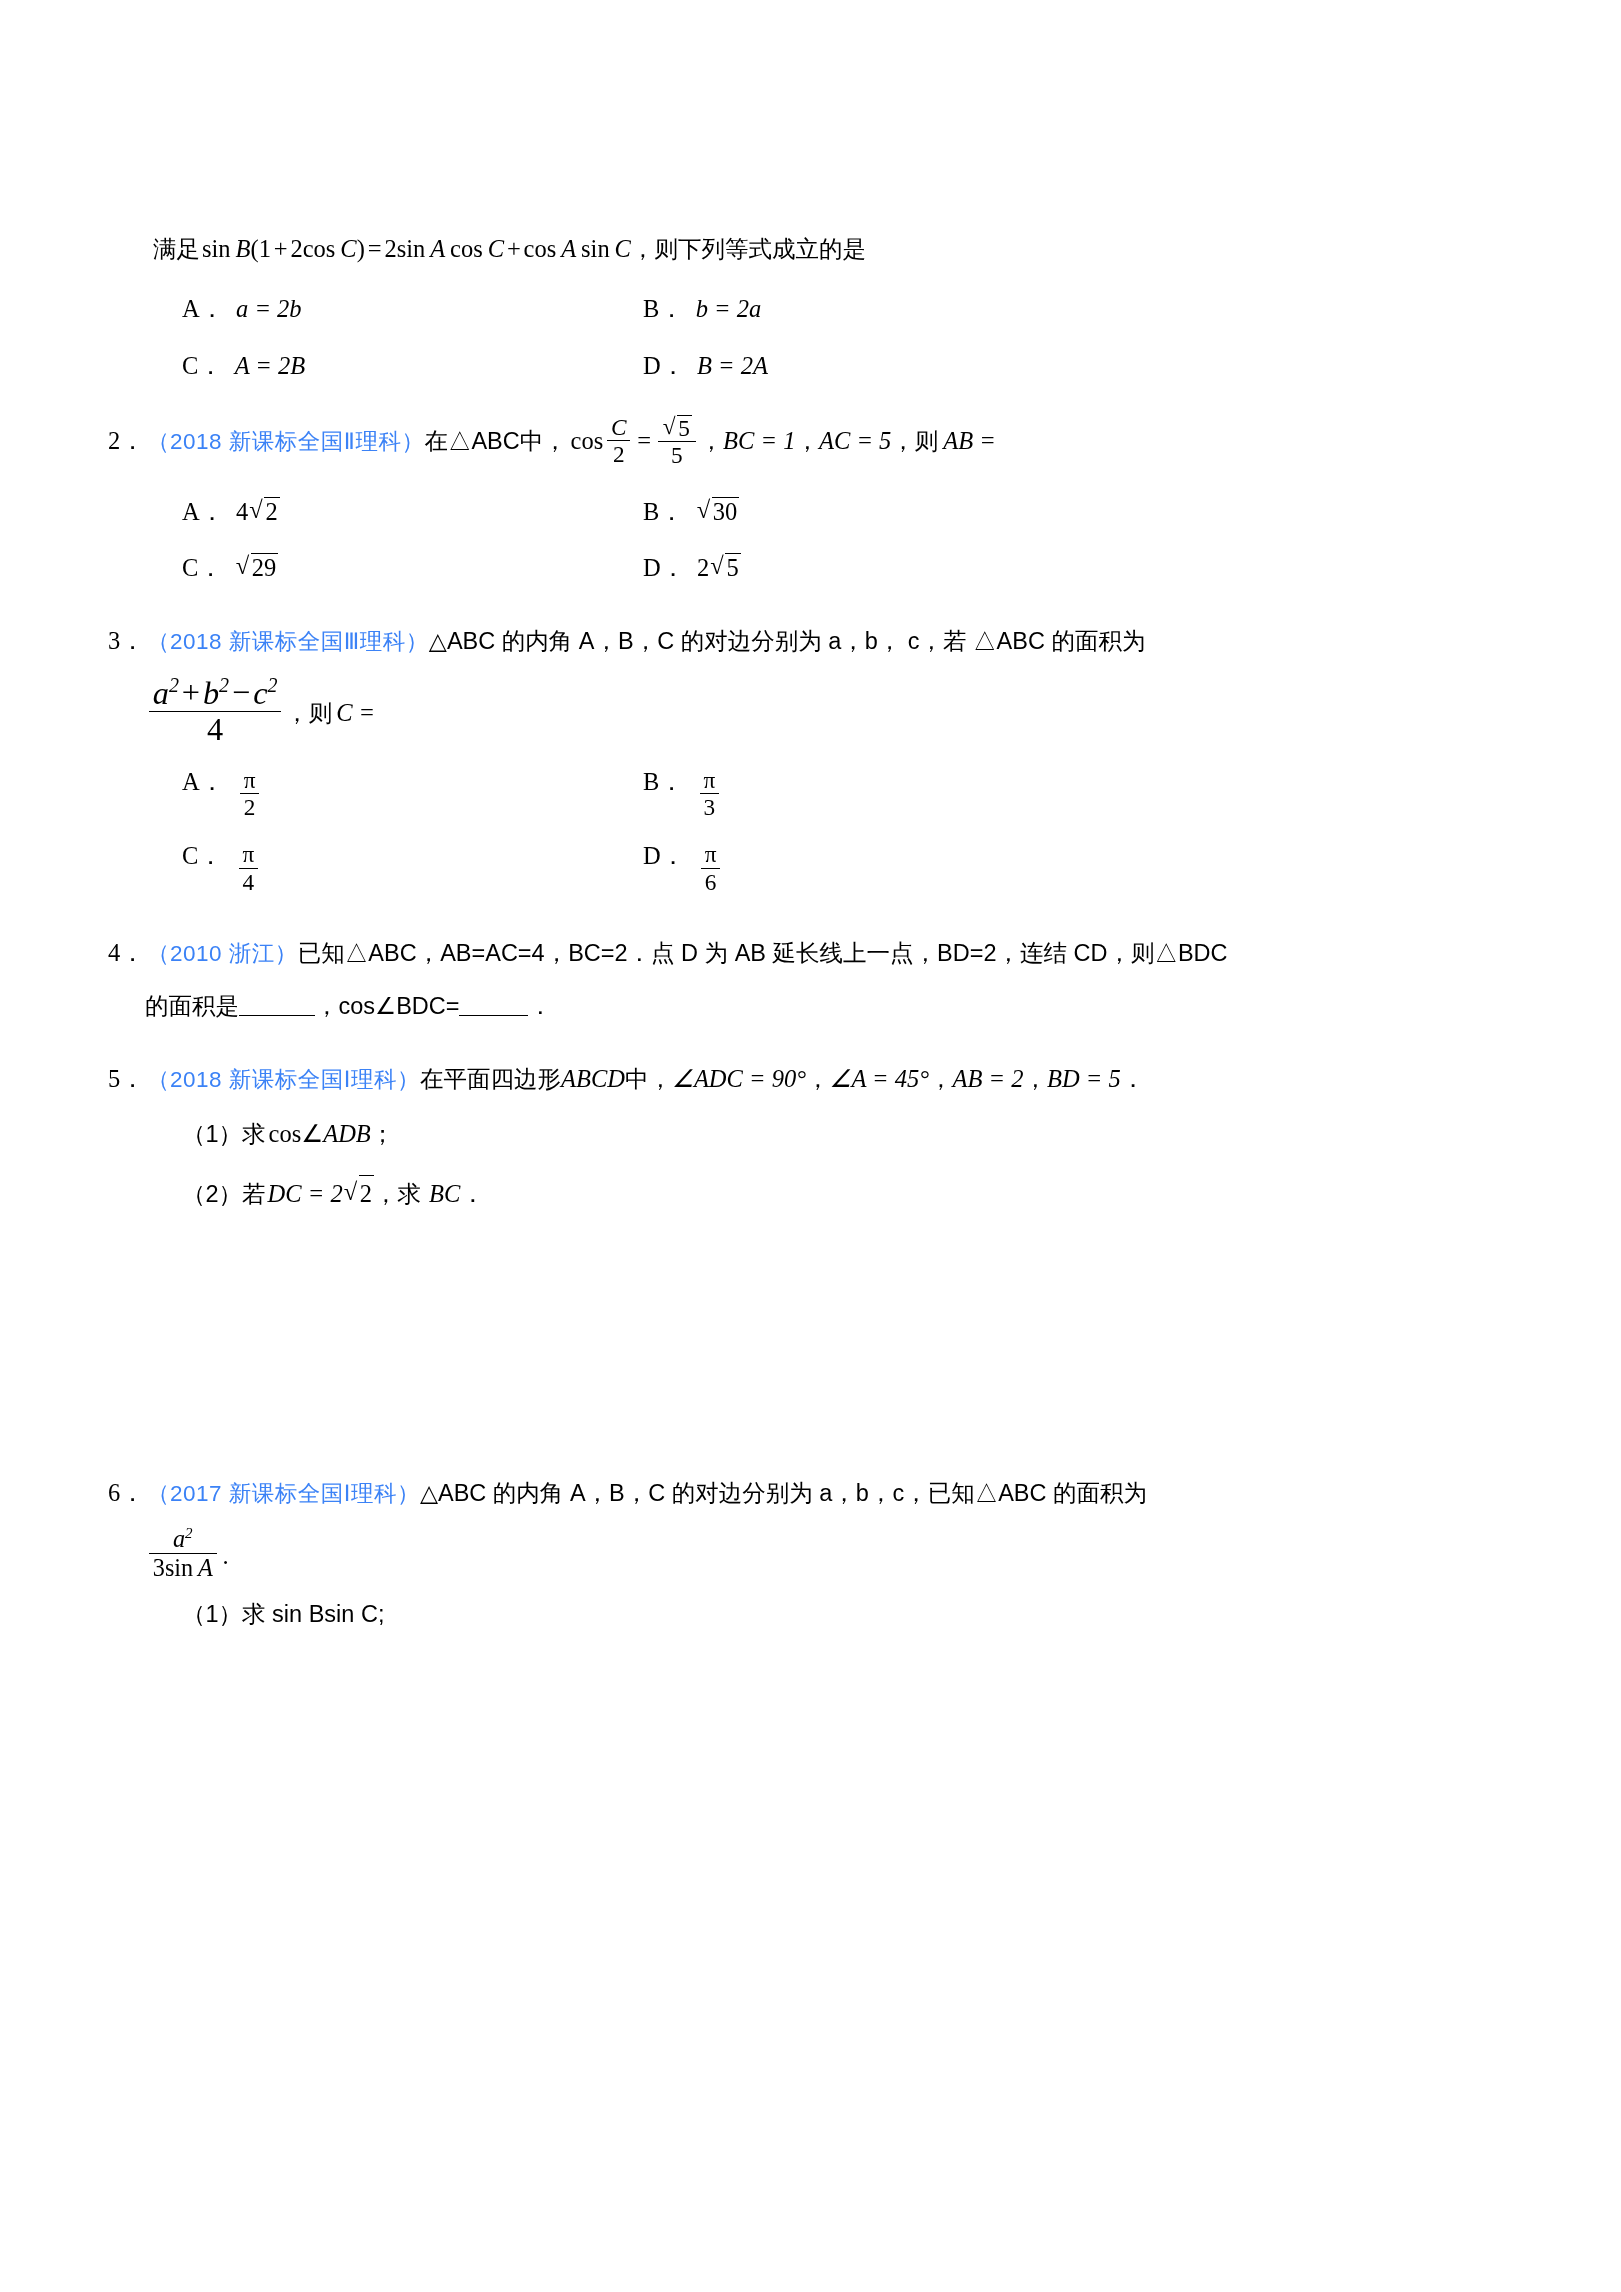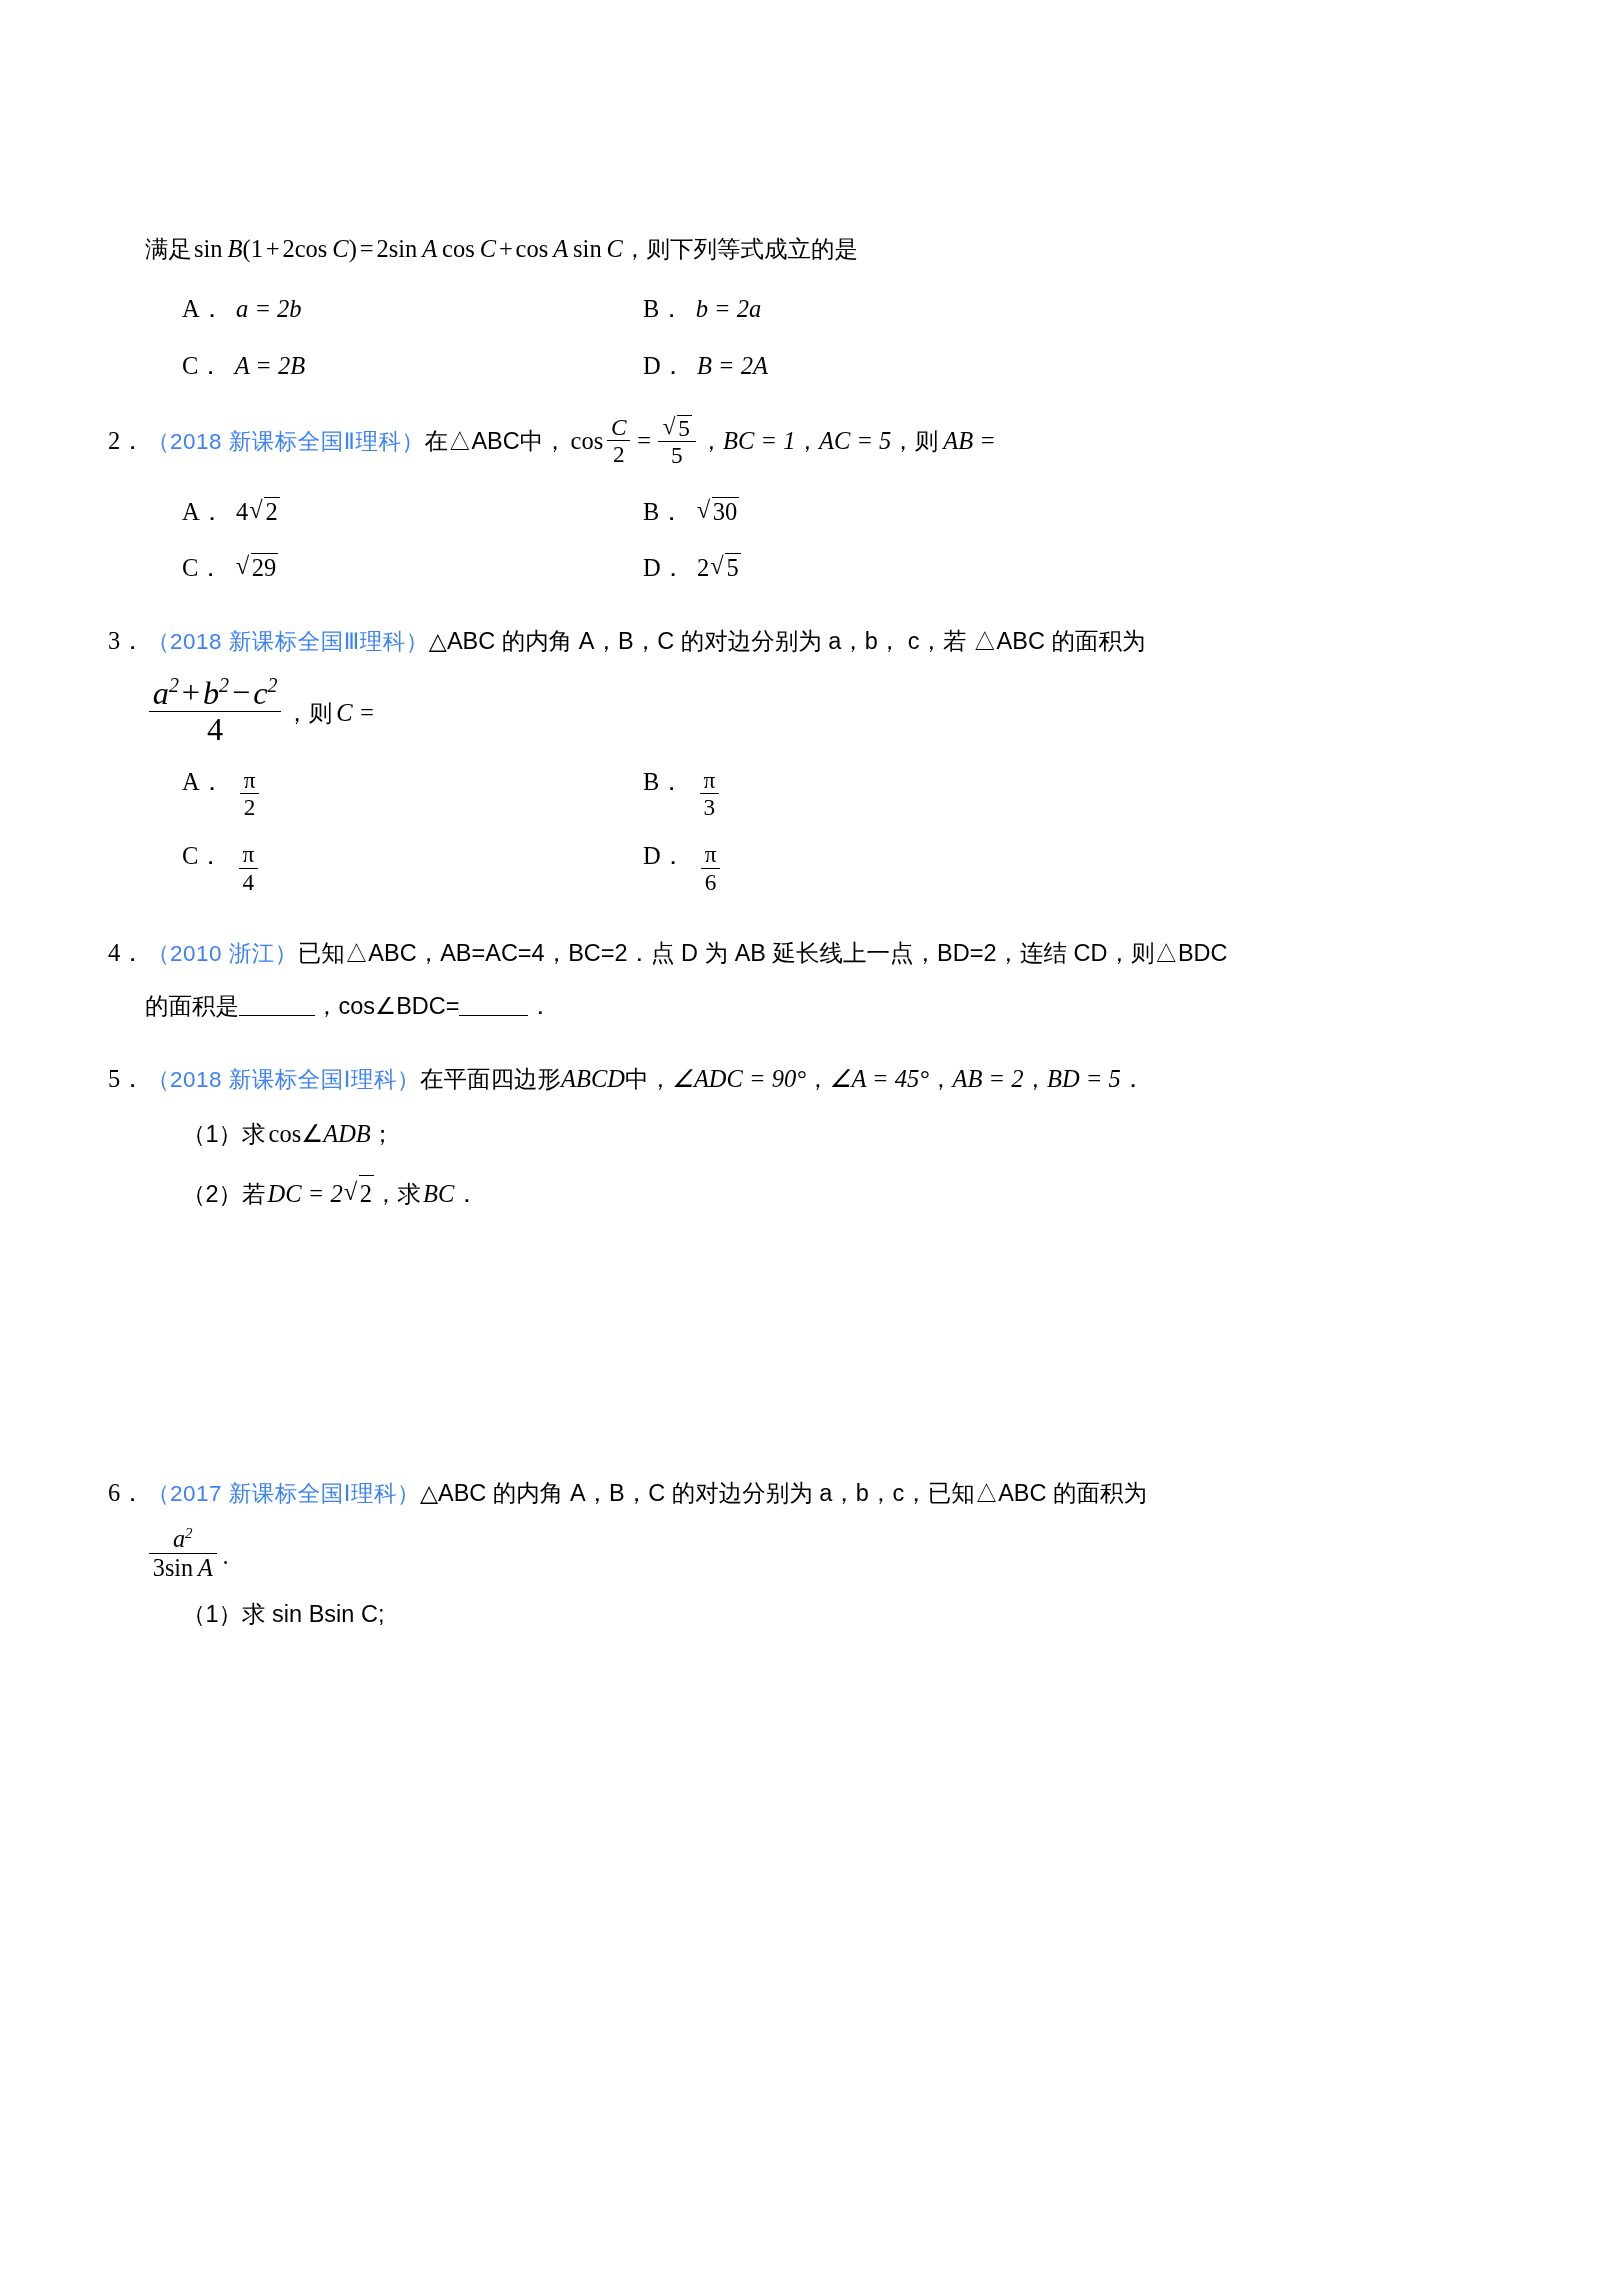--- a/index.html
+++ b/index.html
@@ -142,21 +142,21 @@
     font-size: 24.5px;
     line-height: 1.5;
   }
 </style>
 </head>
 <body>
 
 <div class="page">
  <div class="content">
 
-  <div class="q-row" style="margin-left:0px;">
+  <div class="q-row" style="margin-left:8px;">
     <div class="q-body">
       <span class="cn">满足</span><span class="mr" style="margin-left:2px;">sin <span class="mi">B</span>(1<span class="op">+</span>2cos <span class="mi">C</span>)<span class="op">=</span>2sin <span class="mi">A</span> cos <span class="mi">C</span><span class="op">+</span>cos <span class="mi">A</span> sin <span class="mi">C</span></span><span class="cn">，则下列等式成立的是</span>
     </div>
   </div>
 
   <div class="opts" style="margin-top:25.5px;">
     <div class="opt-line" style="margin-bottom:23.5px;">
       <div class="opt opt-a">
         <span class="opt-lbl">A．</span>
         <span class="opt-val mi">a = 2b</span>
@@ -281,21 +281,21 @@
   <div class="q-row" style="margin-top:37px; margin-left:-37px;">
     <div class="q-num">5．</div>
     <div class="q-body">
       <span class="src">（2018 新课标全国Ⅰ理科）</span><span class="cn">在平面四边形</span><span class="mi">ABCD</span><span class="cn">中，</span><span class="mi">∠ADC = 90°</span><span class="cn">，</span><span class="mi">∠A = 45°</span><span class="cn">，</span><span class="mi">AB = 2</span><span class="cn">，</span><span class="mi">BD = 5</span><span class="mr">．</span>
     </div>
   </div>
   <div class="sub-item" style="margin-top:19.6px;">
     <span class="cn">（1）求</span><span class="mr" style="margin-left:3px;">cos∠<span class="mi">ADB</span></span><span class="cn">；</span>
   </div>
   <div class="sub-item" style="margin-top:21.6px;">
-    <span class="cn">（2）若</span><span class="mi" style="margin-left:2px;">DC = 2</span><span class="sqrt mr"><span>2</span></span><span class="cn">，求</span><span class="mi" style="margin-left:2px;">BC</span><span class="mr">．</span>
+    <span class="cn">（2）若</span><span class="mi" style="margin-left:2px;">DC = 2</span><span class="sqrt mr"><span>2</span></span><span class="cn">，求</span><span class="mi" style="margin-left:8px;">BC</span><span class="mr">．</span>
   </div>
 
   <div class="q-row" style="margin-top:263px; margin-left:-37px;">
     <div class="q-num">6．</div>
     <div class="q-body">
       <span class="src">（2017 新课标全国Ⅰ理科）</span><span class="cn">△ABC 的内角 A，B，C 的对边分别为 a，b，c，已知△ABC 的面积为</span>
     </div>
   </div>
   <div class="q-row" style="margin-top:17.6px;">
     <div class="q-body" style="display:flex; align-items:center;">

